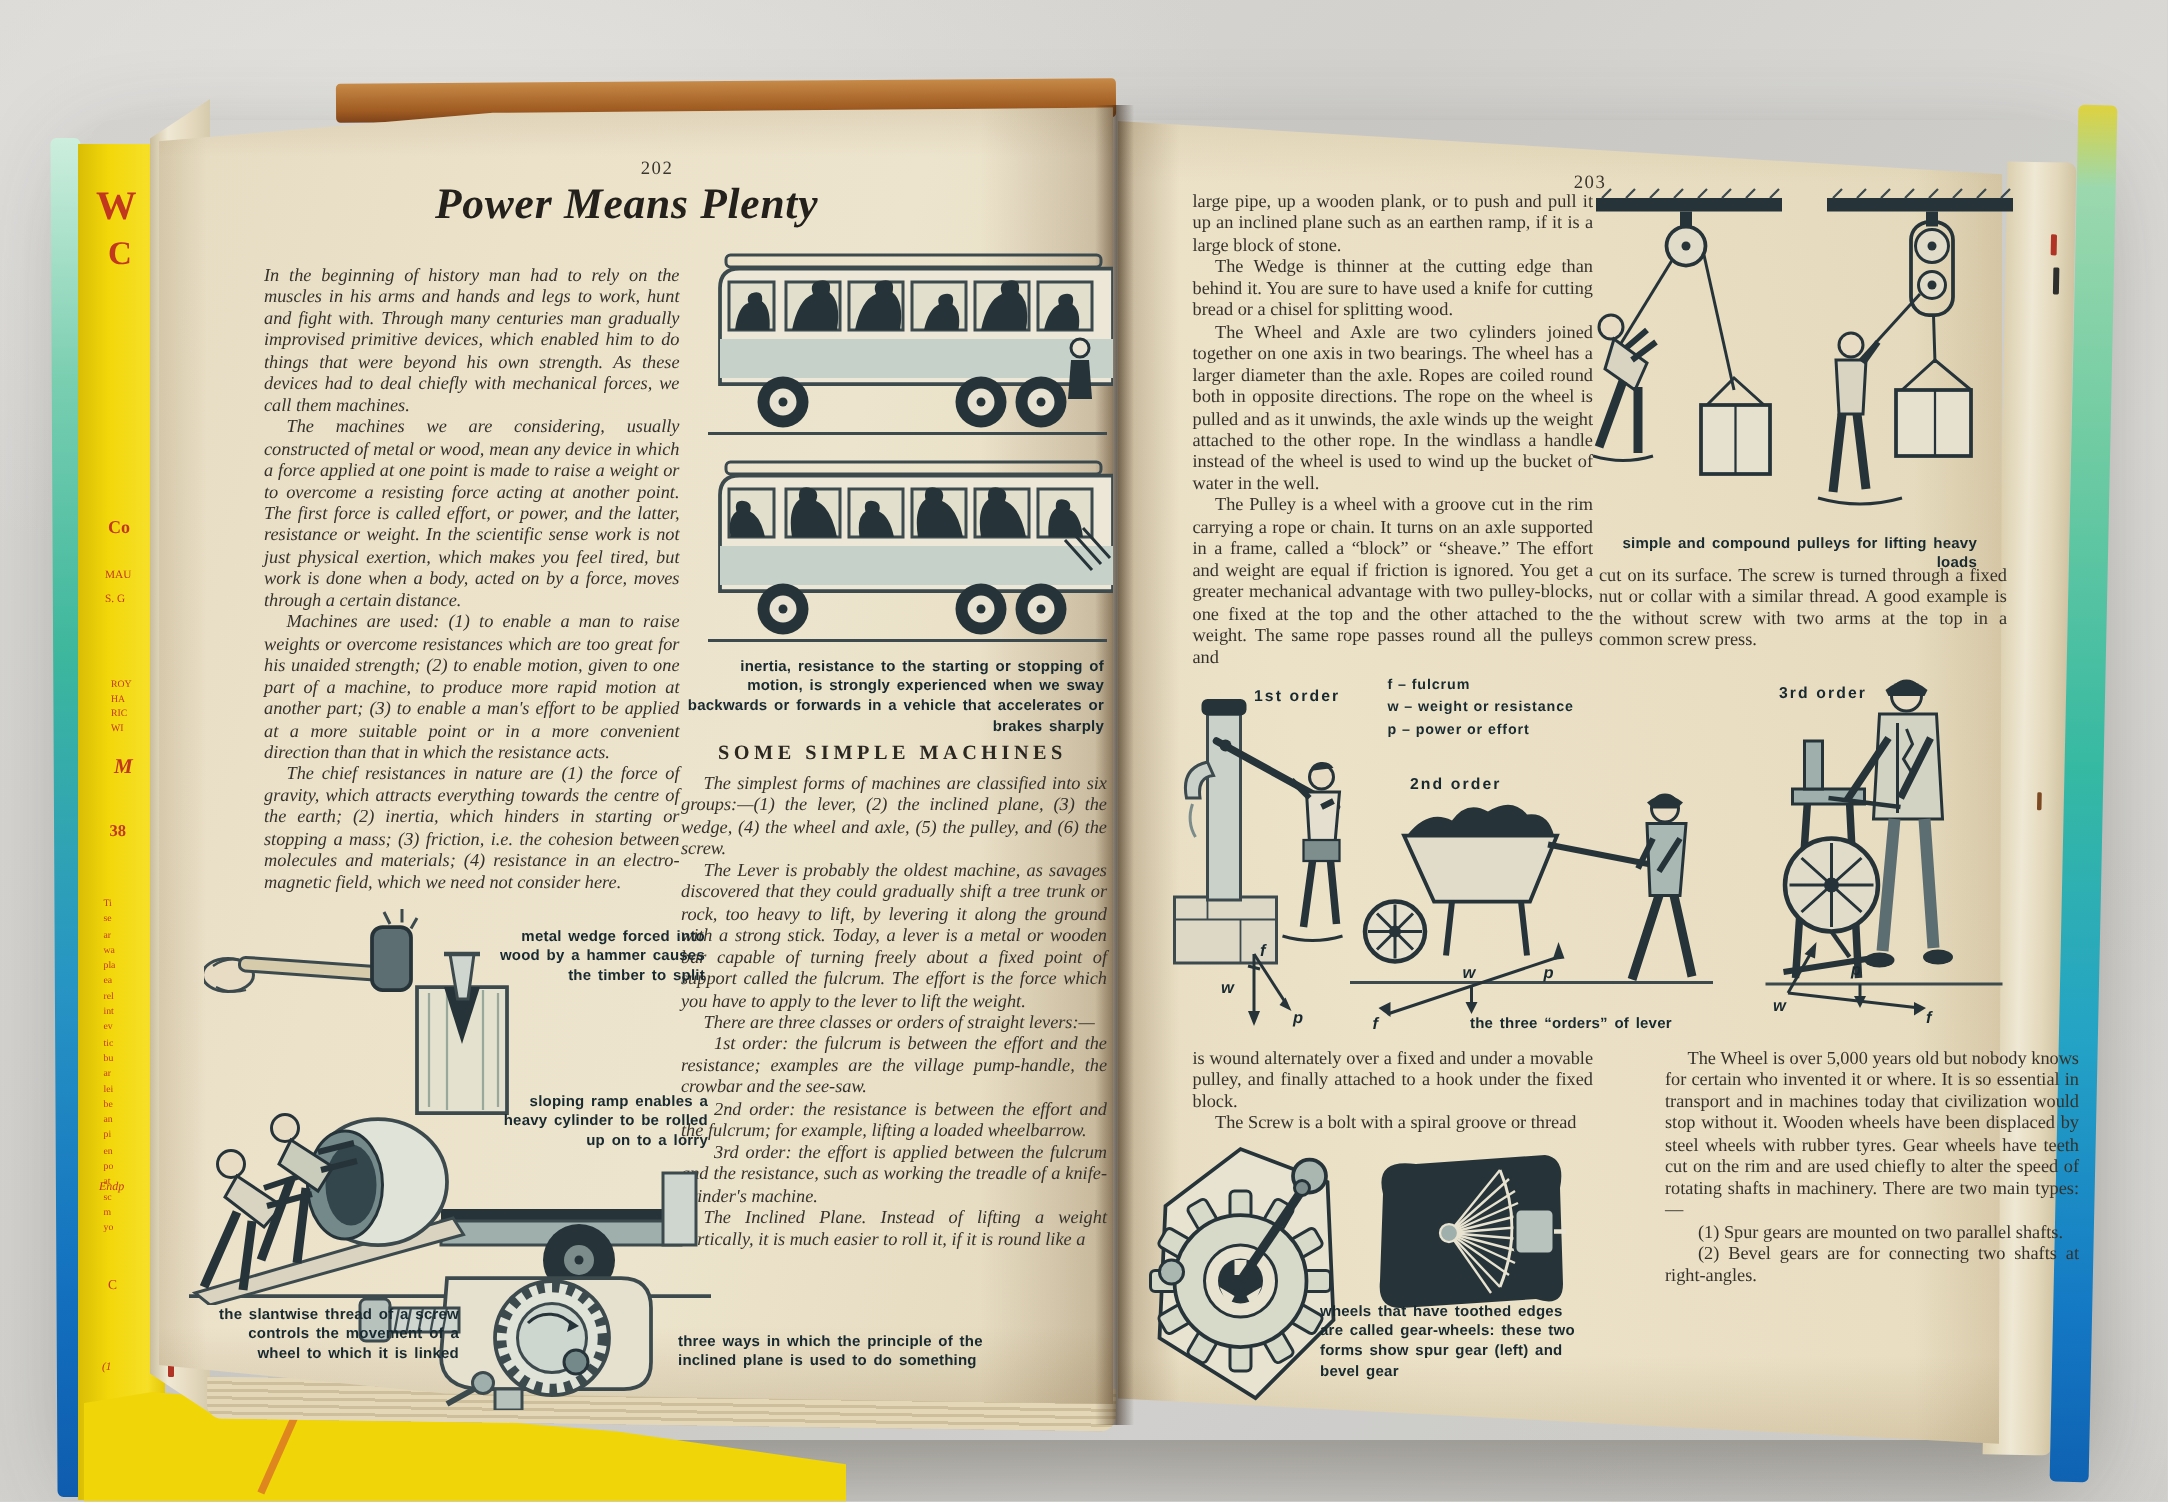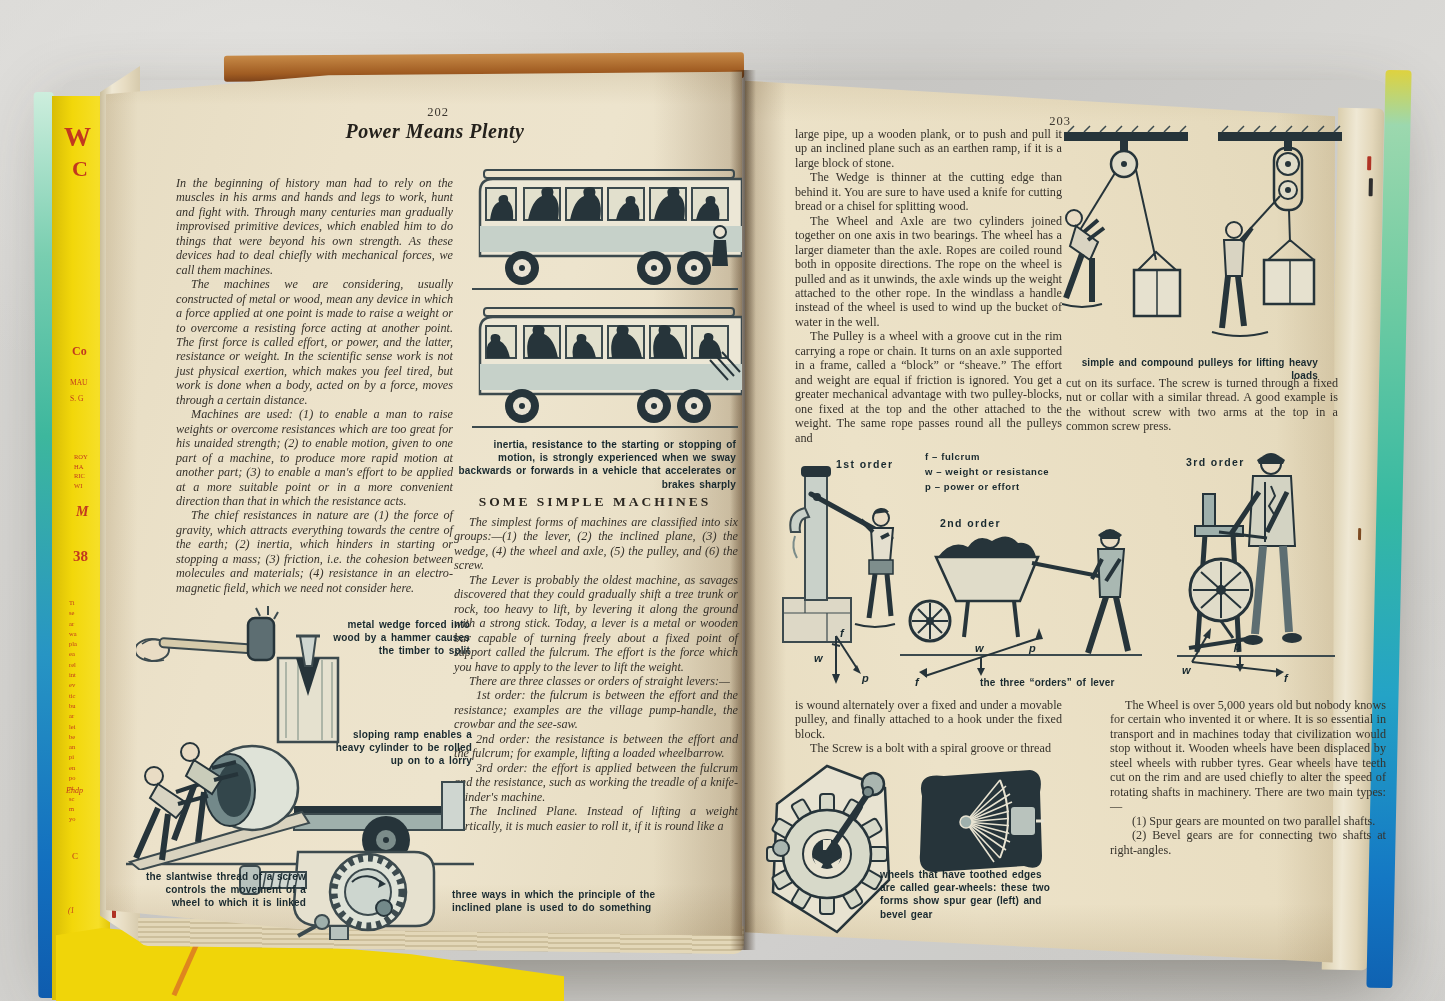--- a/index.html
+++ b/index.html
@@ -14,21 +14,21 @@
   .page{background:#e9dfc7;}
   .serifcol p{margin:0;text-align:justify;font-size:12.2px;line-height:14.45px;color:#36322b;}
   .serifcol p.ind{text-indent:15px;}
   .serifcol p.ord{text-indent:22px;}
   .cap{font-family:"Liberation Sans",sans-serif;font-weight:700;font-size:10px;line-height:13.2px;
        color:#18292f;letter-spacing:.15px;word-spacing:1.5px;}
   .capc{text-align:right;}
   .ordlbl{font-family:"Liberation Sans",sans-serif;font-weight:700;font-size:10.5px;color:#18292f;letter-spacing:1.4px;white-space:nowrap;}
   .legend{font-family:"Liberation Sans",sans-serif;font-weight:700;font-size:9.5px;line-height:15px;color:#18292f;letter-spacing:.6px;white-space:pre-line;}
   .pageno{font-size:12.5px;letter-spacing:1px;color:#3b362e;text-align:center;}
-  .title{font-style:italic;font-weight:600;font-size:20px;color:#24211c;text-align:center;letter-spacing:.5px;}
+  .title{font-style:italic;font-weight:600;font-size:29px;color:#24211c;text-align:left;letter-spacing:.5px;}
   .secthead{font-weight:700;font-size:13.5px;letter-spacing:3px;color:#2b2721;text-align:center;}
   .pre{white-space:pre-line;}
   .flapred{color:#c2381f;font-family:"Liberation Serif",serif;}
   svg text{font-family:"Liberation Sans",sans-serif;font-weight:700;font-style:italic;font-size:11px;fill:#18292f;}
   .fleck{position:absolute;border-radius:1px;}
 </style>
 </head>
 <body>
 
 <div id="scene">
@@ -46,21 +46,21 @@
     <span class="abs flapred" style="left:12px;top:26px;font-size:27px;font-weight:700;">W</span>
     <span class="abs flapred" style="left:20px;top:60px;font-size:22px;font-weight:700;">C</span>
     <span class="abs flapred" style="left:20px;top:248px;font-size:12px;font-weight:700;">Co</span>
     <span class="abs flapred" style="left:18px;top:282px;font-size:7.5px;">MAU</span>
     <span class="abs flapred" style="left:18px;top:298px;font-size:7.5px;">S. G</span>
     <span class="abs flapred pre" style="left:22px;top:356px;font-size:6.5px;line-height:9.5px;">ROY
 HA
 RIC
 WI</span>
     <span class="abs flapred" style="left:24px;top:408px;font-size:14px;font-style:italic;font-weight:700;">M</span>
-    <span class="abs flapred" style="left:21px;top:452px;font-size:15px;font-weight:700;">38</span>
+    <span class="abs flapred" style="left:21px;top:452px;font-size:11px;font-weight:700;">38</span>
     <span class="abs flapred pre" style="left:17px;top:502px;font-size:6.5px;line-height:10.3px;">Ti
 se
 ar
 wa
 pla
 ea
 rel
 int
 ev
 tic

